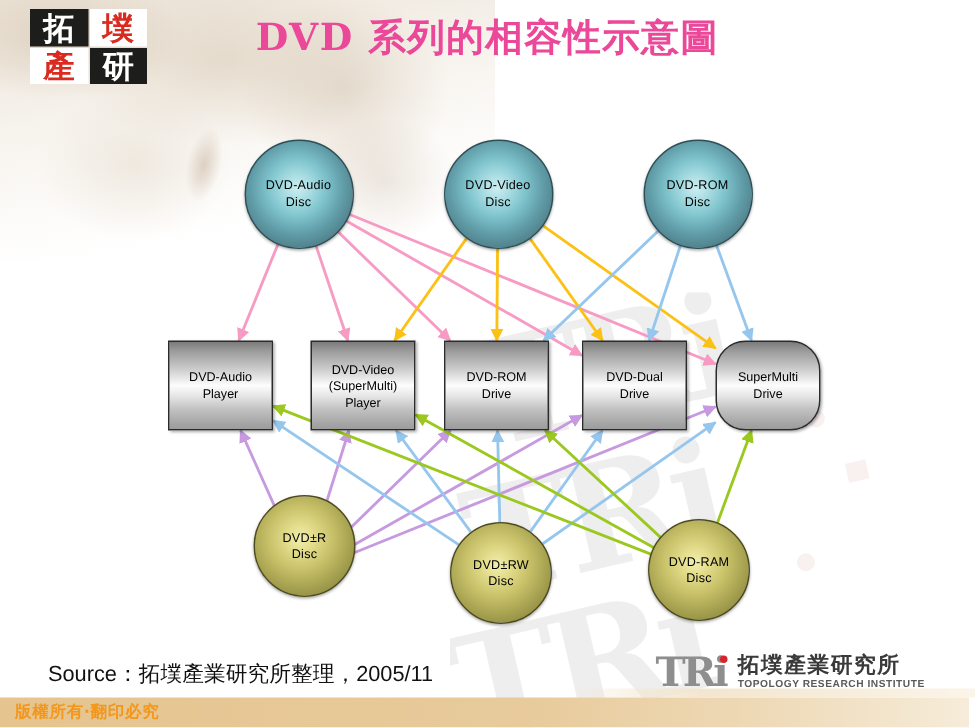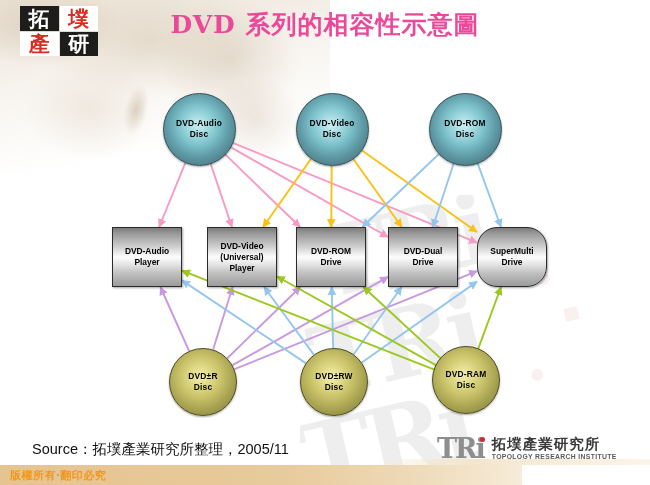--- a/index.html
+++ b/index.html
@@ -52,21 +52,21 @@
   .logo .r{background:#ffffff;color:#d92b1f;}
 
   .title{
     position:absolute;left:0;right:0;top:8px;text-align:center;
     font-family:"DejaVu Serif","Liberation Serif",serif;
     font-size:25px;font-weight:bold;color:#ec4899;letter-spacing:1px;
     white-space:nowrap;
   }
 
   
-  .node{position:absolute;z-index:5;font-weight:bold;}
+  .node{position:absolute;z-index:5;}
   .disc{
     border-radius:50%;
     display:flex;flex-direction:column;align-items:center;justify-content:center;
     text-align:center;font-size:8.4px;line-height:11px;color:#000;
     box-sizing:border-box;
     letter-spacing:.2px;
   }
   .disc-top{
     width:73px;height:73px;
     background:radial-gradient(circle at 48% 44%, #cdeef2 0%, #a9dde3 16%, #7ec3cc 36%, #5f9ba6 58%, #4e7c86 78%, #46707a 100%);
@@ -91,21 +91,21 @@
   
   #links{position:absolute;left:0;top:0;width:650px;height:485px;z-index:2;}
 
   
   .source{
     position:absolute;left:32px;top:440px;
     font-size:14.5px;color:#111;white-space:nowrap;
     font-family:"Liberation Sans","DejaVu Sans",sans-serif;
   }
   .footbar{
-    position:absolute;left:0;bottom:0;width:522px;height:20px;
+    position:absolute;left:0;bottom:0;width:646px;height:20px;
     background:linear-gradient(to right,#e5c48f 0%,#e8cb9c 55%,#eed9b6 78%,#f6ecd9 100%);
     border-radius:0 0 0 0;
   }
   .footbar:before{
     content:"";position:absolute;left:0;bottom:20px;width:650px;height:6px;
     background:linear-gradient(to right,rgba(255,255,255,0) 0%,rgba(255,255,255,0) 58%,#f3e6cf 72%,#fbf4e8 100%);
   }
   .copyright{
     position:absolute;left:10px;top:3px;
     font-size:11px;color:#f3971c;font-weight:bold;letter-spacing:.5px;
@@ -229,21 +229,21 @@
       </div>
       <div class="node boxnode" style="left: 112px; top: 227px;">
         <div>
           <div>DVD-Audio</div>
           <div>Player</div>
         </div>
       </div>
       <div class="node boxnode" style="left: 207px; top: 227px;">
         <div>
           <div>DVD-Video</div>
-          <div>(Universal)</div>
+          <div>(SuperMulti)</div>
           <div>Player</div>
         </div>
       </div>
       <div class="node boxnode" style="left: 296px; top: 227px;">
         <div>
           <div>DVD-ROM</div>
           <div>Drive</div>
         </div>
       </div>
       <div class="node boxnode" style="left: 388px; top: 227px;">
@@ -251,21 +251,21 @@
           <div>DVD-Dual</div>
           <div>Drive</div>
         </div>
       </div>
       <div class="node boxnode" style="left: 477px; top: 227px; border-radius: 20px;">
         <div>
           <div>SuperMulti</div>
           <div>Drive</div>
         </div>
       </div>
-      <div class="node disc disc-bot" style="left: 169px; top: 348px;">
+      <div class="node disc disc-bot" style="left: 169px; top: 330px;">
         <div>DVD±R</div>
         <div>Disc</div>
       </div>
       <div class="node disc disc-bot" style="left: 300px; top: 348px; align-items: center;">
         <div>DVD±RW</div>
         <div>Disc</div>
       </div>
       <div class="node disc disc-bot" style="left: 432px; top: 346px;">
         <div>DVD-RAM</div>
         <div>Disc</div>

